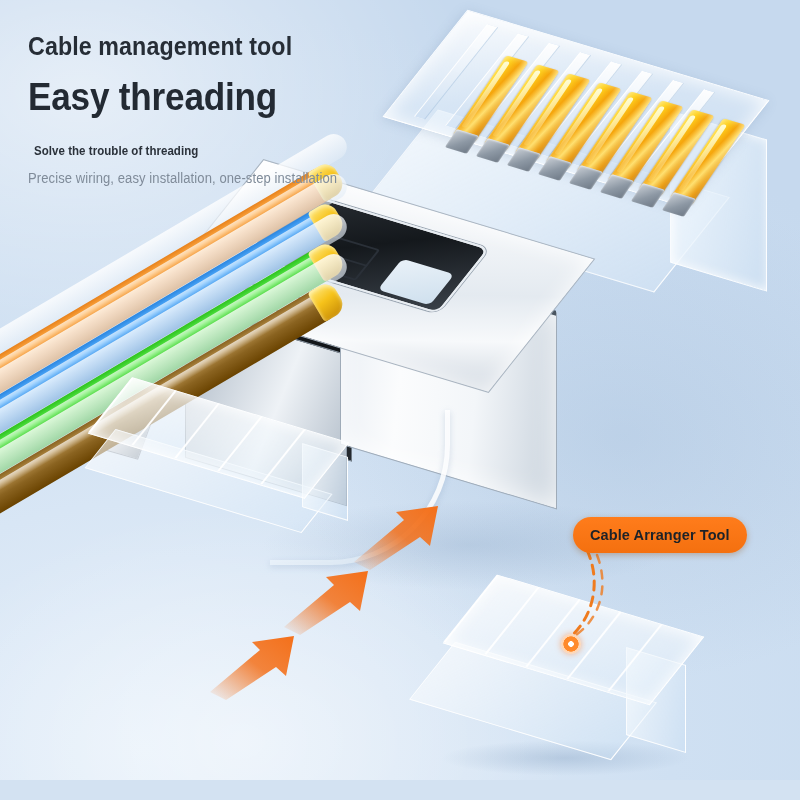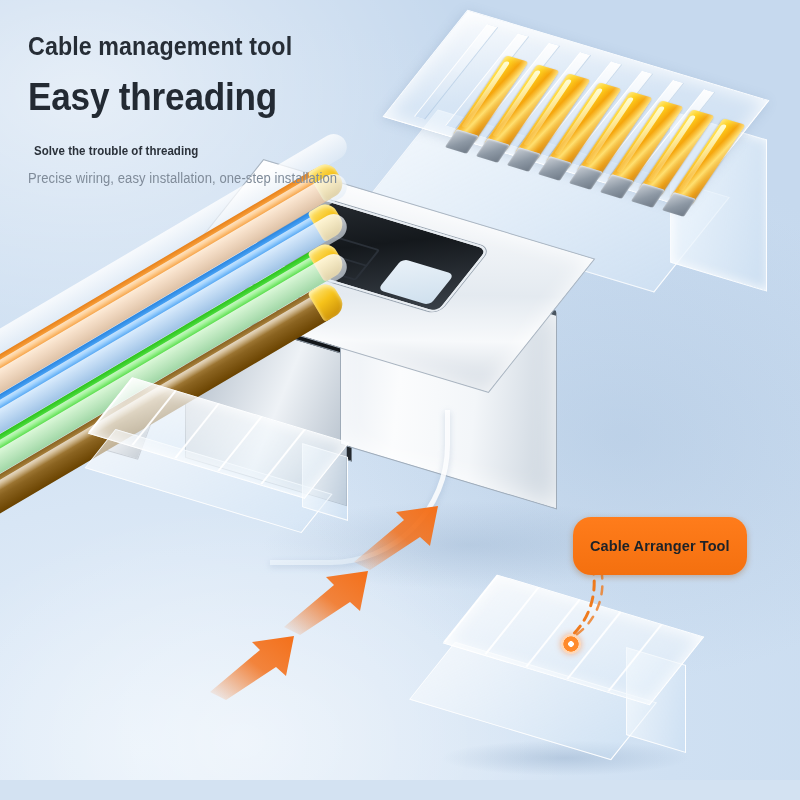--- a/index.html
+++ b/index.html
@@ -187,21 +187,21 @@
     background:linear-gradient(180deg,rgba(255,255,255,.95),rgba(226,236,246,.75));
     transform-origin:left center;opacity:.85;}
 
   
   .arrow{position:absolute;z-index:30;}
   .arrow svg{display:block;}
 
   
   #badge{
     left:573px;top:517px;z-index:45;
-    height:36px;padding:11px 17px;border-radius:18px;
+    height:36px;padding:0 17px;border-radius:18px;
     background:linear-gradient(180deg,#fb8124,#f36c10);
     display:flex;align-items:center;justify-content:center;
     box-shadow:0 2px 6px rgba(150,80,20,.35);
   }
   #badge span{font-size:14.5px;font-weight:700;color:#1d2228;white-space:nowrap;letter-spacing:.1px;}
   #dash{left:525px;top:545px;width:200px;height:140px;z-index:44;}
   #marker{left:561px;top:634px;width:20px;height:20px;z-index:46;border-radius:50%;
     background:radial-gradient(circle at 50% 50%,#fff 0 18%,#ff8a2b 22% 52%,#ffd6b4 56% 72%,rgba(255,150,90,.35) 74% 100%);
     box-shadow:0 0 6px rgba(255,120,40,.55);}
 

